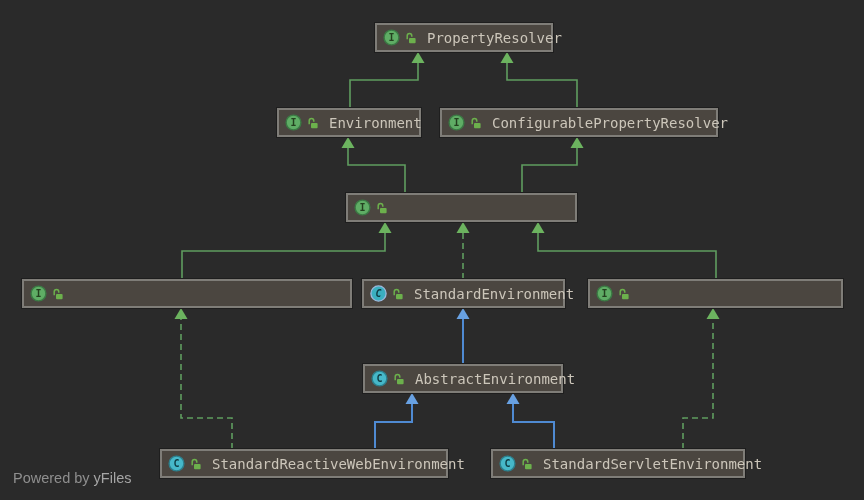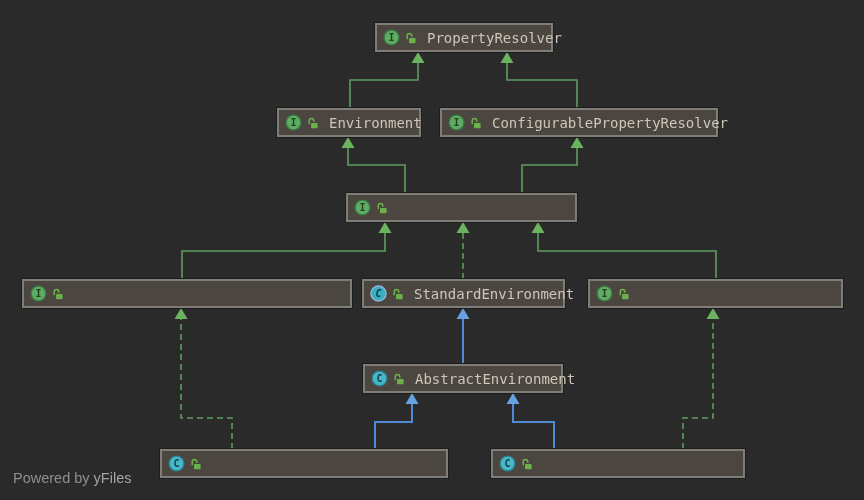--- a/index.html
+++ b/index.html
@@ -176,26 +176,28 @@
 
 <div class="node" style="left:160px;top:449px;width:288px">
   <svg class="type-icon" width="17" height="17" viewBox="0 0 17 17">
       <circle cx="8.5" cy="8.5" r="7.4" fill="#46b8c9" stroke="#2d7f8c" stroke-width="1.4"></circle>
       <text x="8.5" y="12.2" text-anchor="middle" font-size="10" font-weight="bold" fill="#0f3d45" font-family="DejaVu Sans Mono,monospace">C</text>
     </svg>
   <svg class="lock-icon" width="12" height="12" viewBox="0 0 12 12">
       <path d="M2.2,7.3 V3.9 a2.3,2.3 0 0 1 4.6,0 V4.7" fill="none" stroke="#6cb04c" stroke-width="1.5"></path>
       <rect x="4" y="5.9" width="6.6" height="5.3" rx="1" fill="#6cb04c"></rect>
     </svg>
+  <span class="label">StandardReactiveWebEnvironment</span>
 </div>
 
 <div class="node" style="left:491px;top:449px;width:254px">
   <svg class="type-icon" width="17" height="17" viewBox="0 0 17 17">
       <circle cx="8.5" cy="8.5" r="7.4" fill="#46b8c9" stroke="#2d7f8c" stroke-width="1.4"></circle>
       <text x="8.5" y="12.2" text-anchor="middle" font-size="10" font-weight="bold" fill="#0f3d45" font-family="DejaVu Sans Mono,monospace">C</text>
     </svg>
   <svg class="lock-icon" width="12" height="12" viewBox="0 0 12 12">
       <path d="M2.2,7.3 V3.9 a2.3,2.3 0 0 1 4.6,0 V4.7" fill="none" stroke="#6cb04c" stroke-width="1.5"></path>
       <rect x="4" y="5.9" width="6.6" height="5.3" rx="1" fill="#6cb04c"></rect>
     </svg>
+  <span class="label">StandardServletEnvironment</span>
 </div>
 
 <div class="footer"><span>Powered by </span><span class="yfiles">yFiles</span></div>
 
 </body></html>

